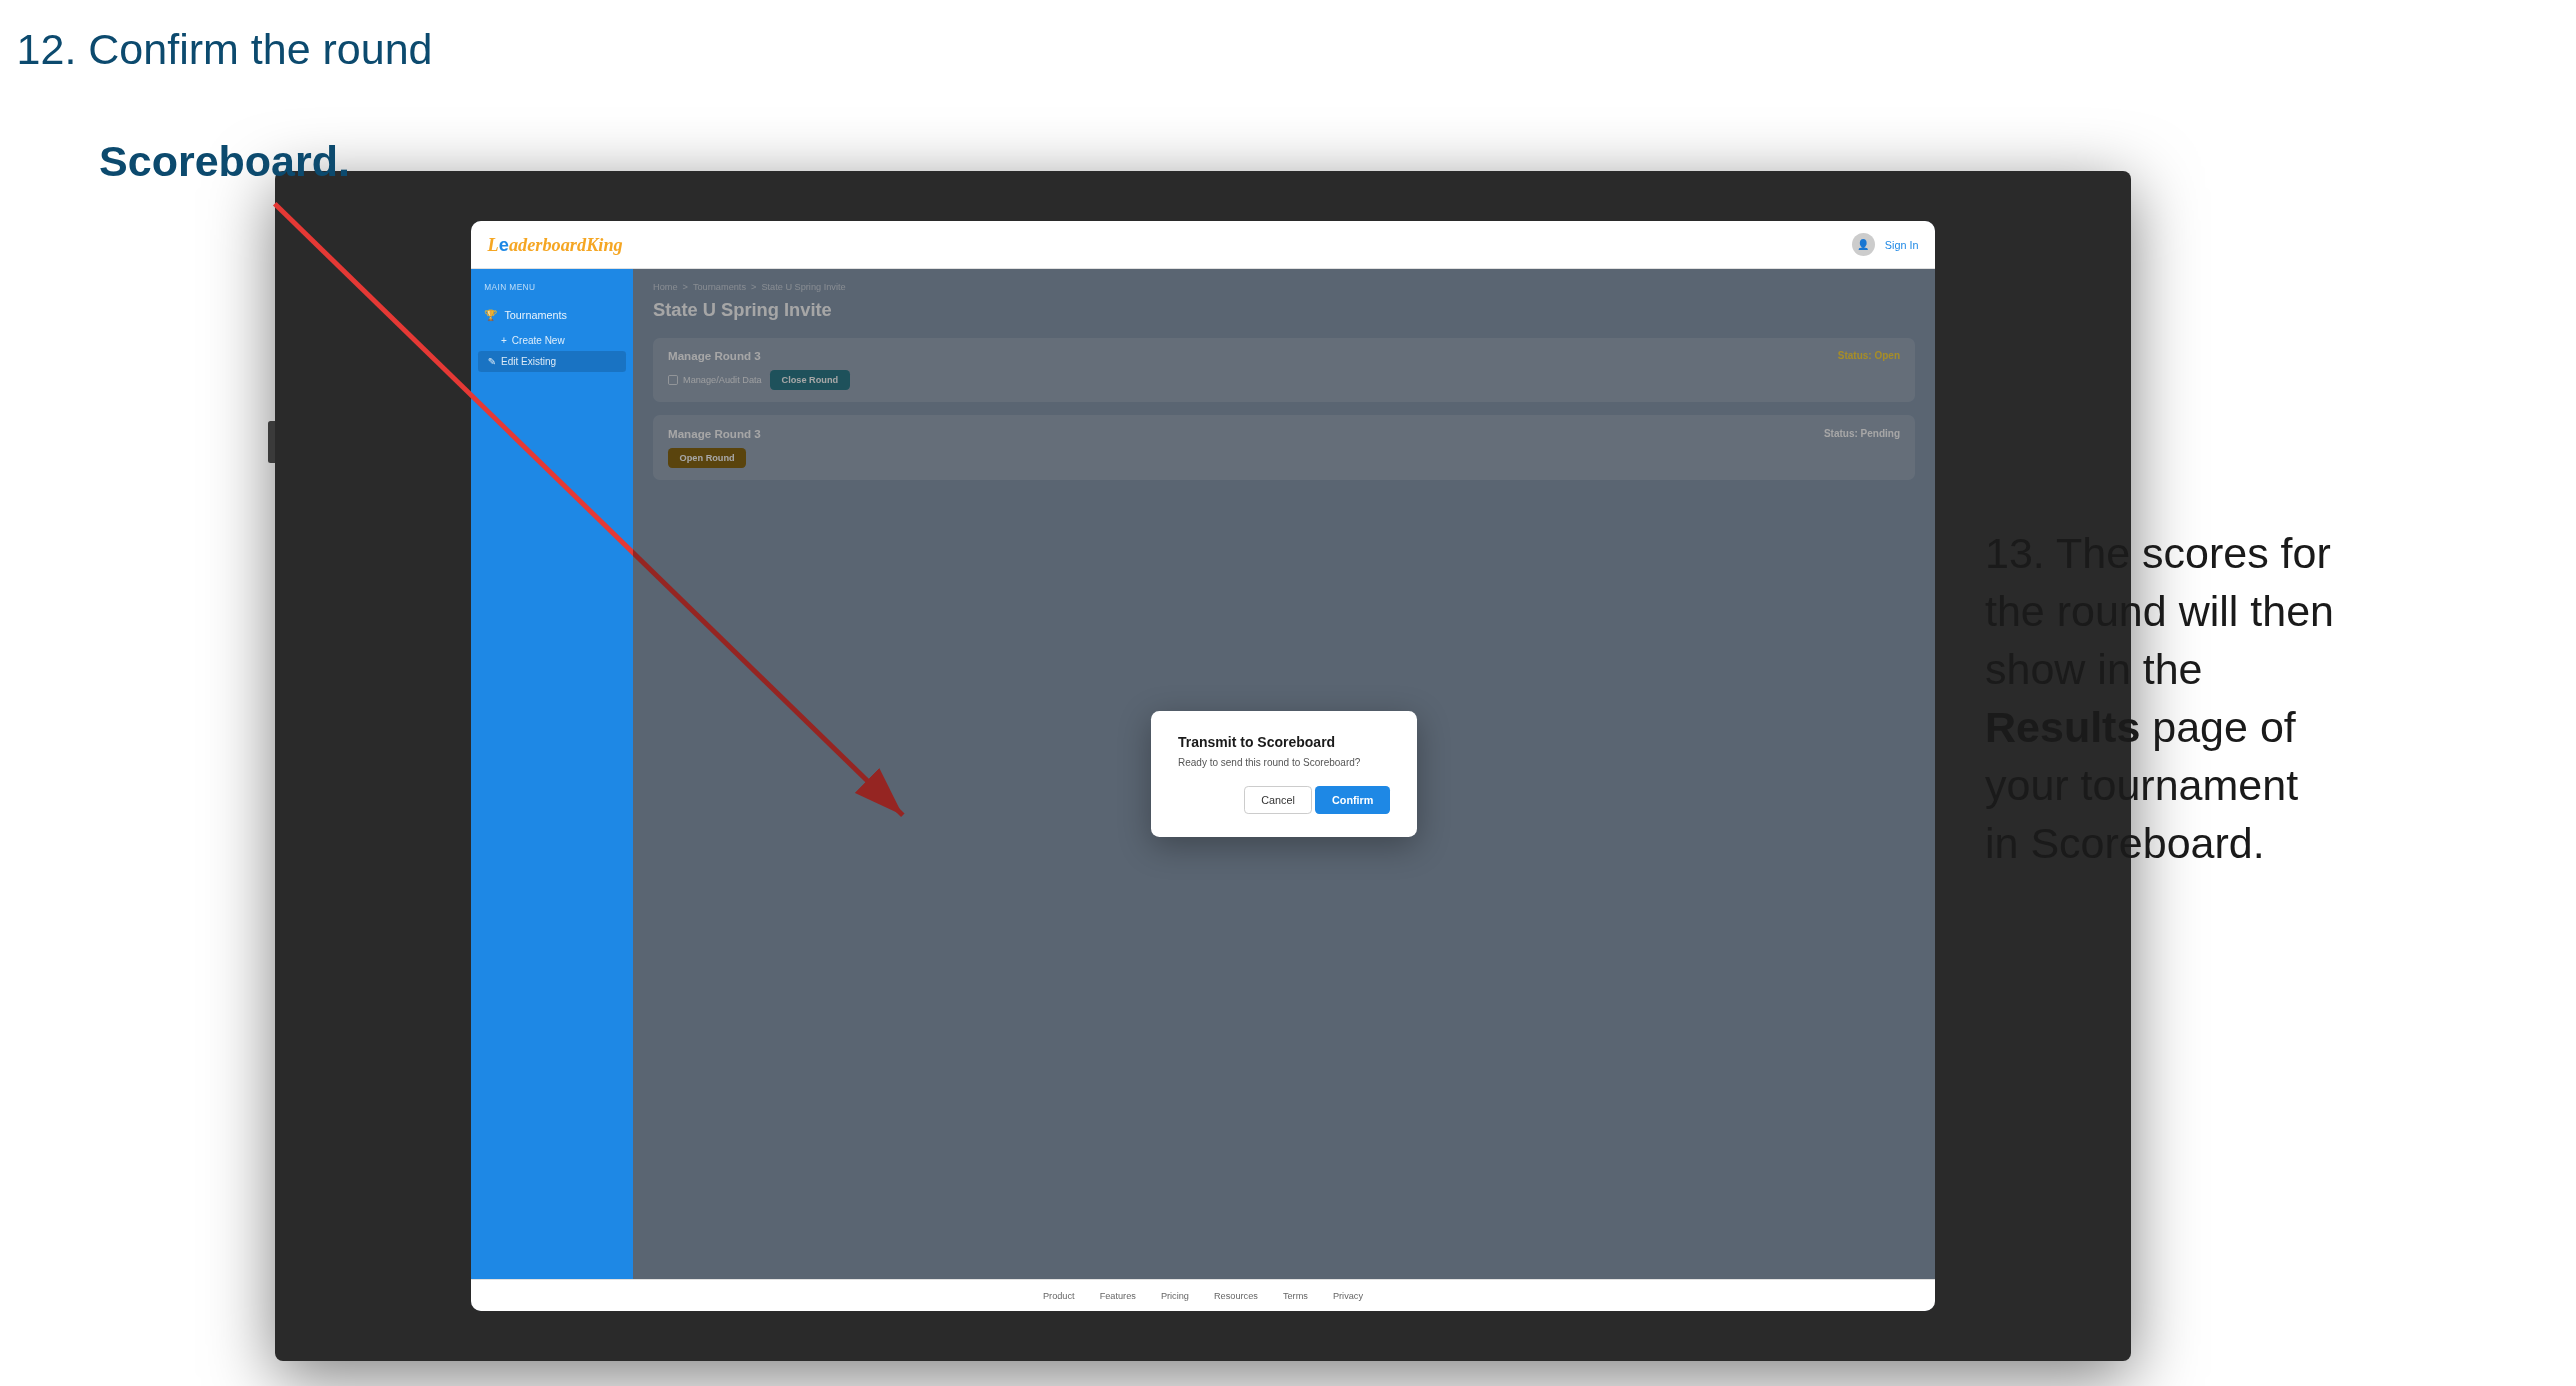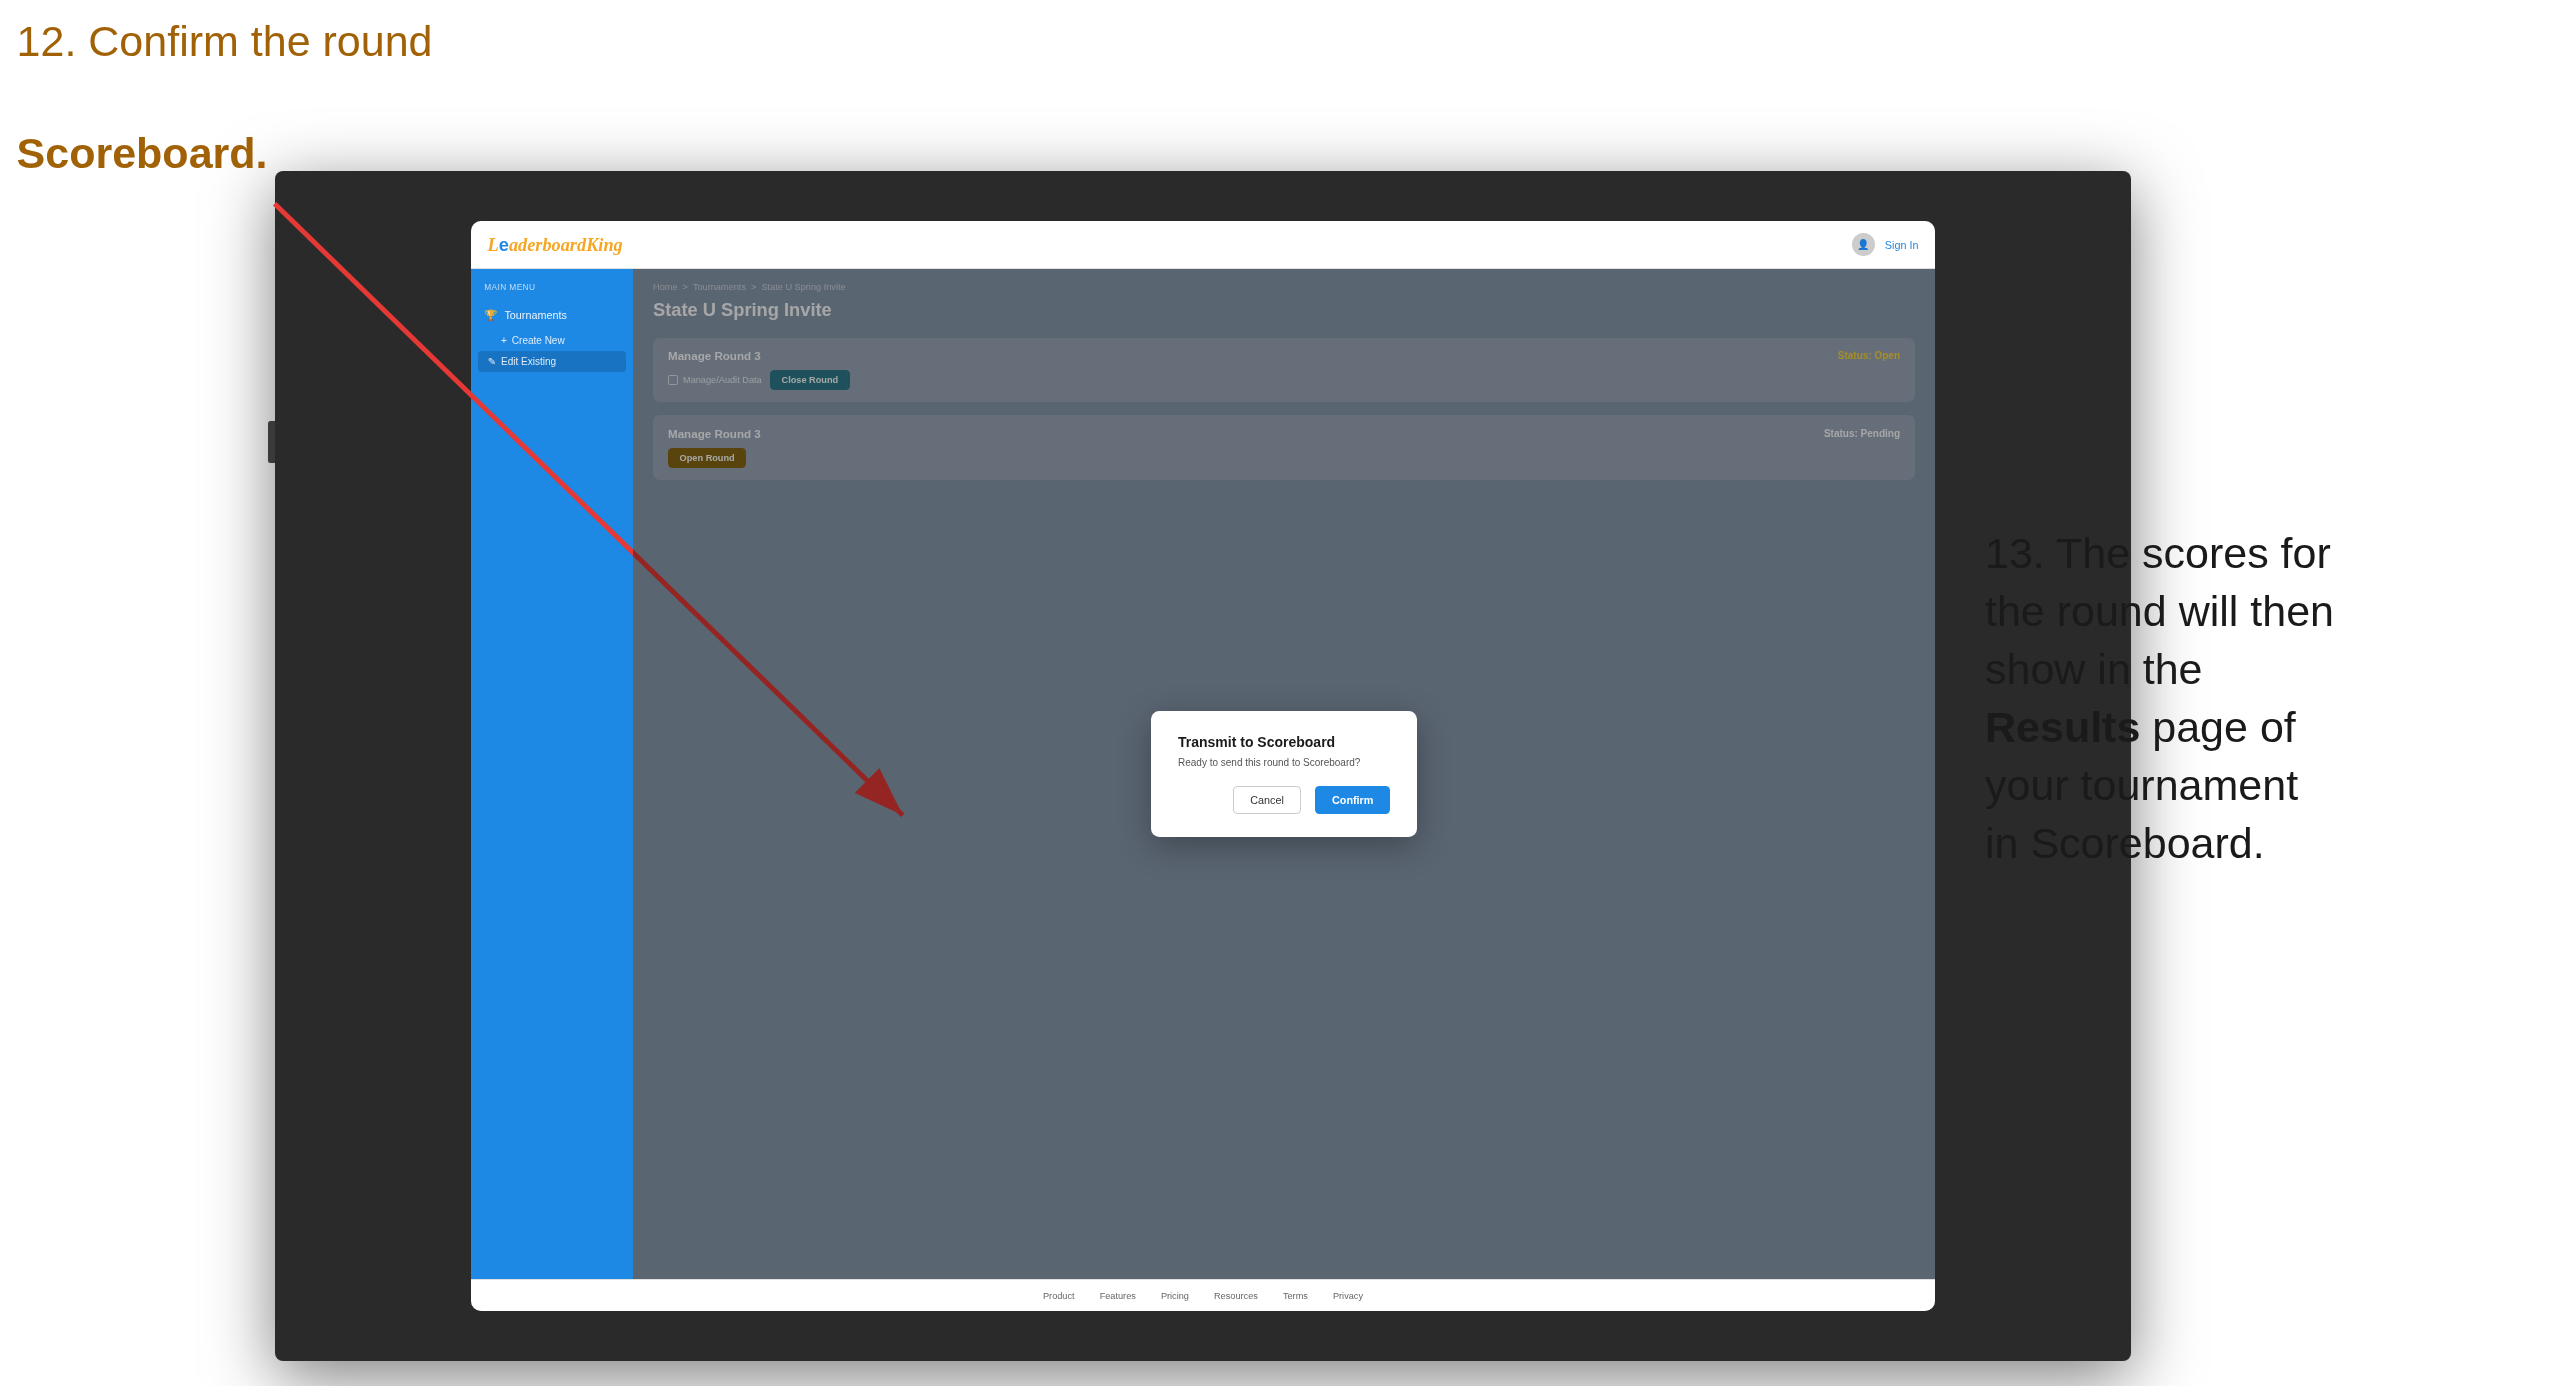--- a/index.html
+++ b/index.html
@@ -8,27 +8,28 @@
       font-family: -apple-system, BlinkMacSystemFont, 'Segoe UI', sans-serif;
       width: 2576px;
       height: 1386px;
       position: relative;
       overflow: hidden;
     }
 
     
     .annotation-top {
       position: absolute;
-      top: 14px;
+      top: 22px;
       left: 16.6px;
       font-size: 43px;
       line-height: 1.3;
-      color: #a16207;
+      color: #0c4a6e;
       font-weight: 400;
       z-index: 10;
+      text-align: center;
     }
     .annotation-top strong {
       font-weight: 700;
     }
 
     
     .annotation-right {
       position: absolute;
       top: 524px;
       right: 25px;
@@ -309,21 +310,21 @@
     }
 
     .dialog-subtitle {
       font-size: 10px;
       color: #555;
       margin-bottom: 18.3px;
     }
 
     .dialog-buttons {
       display: flex;
-      gap: 14px;
+      gap: 3px;
       justify-content: flex-end;
     }
 
     .btn-cancel {
       padding: 6.7px 16.6px;
       background: #ffffff;
       border: 0.8px solid #ccc;
       border-radius: 4.2px;
       font-size: 10.8px;
       cursor: pointer;

